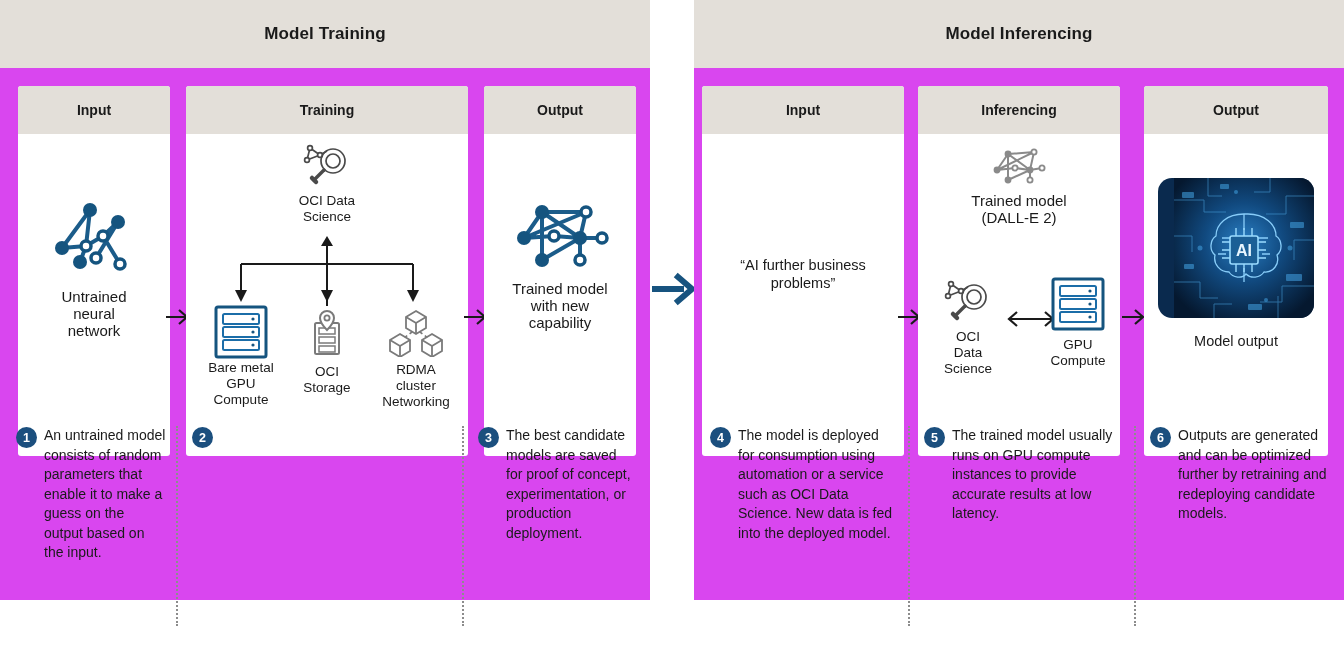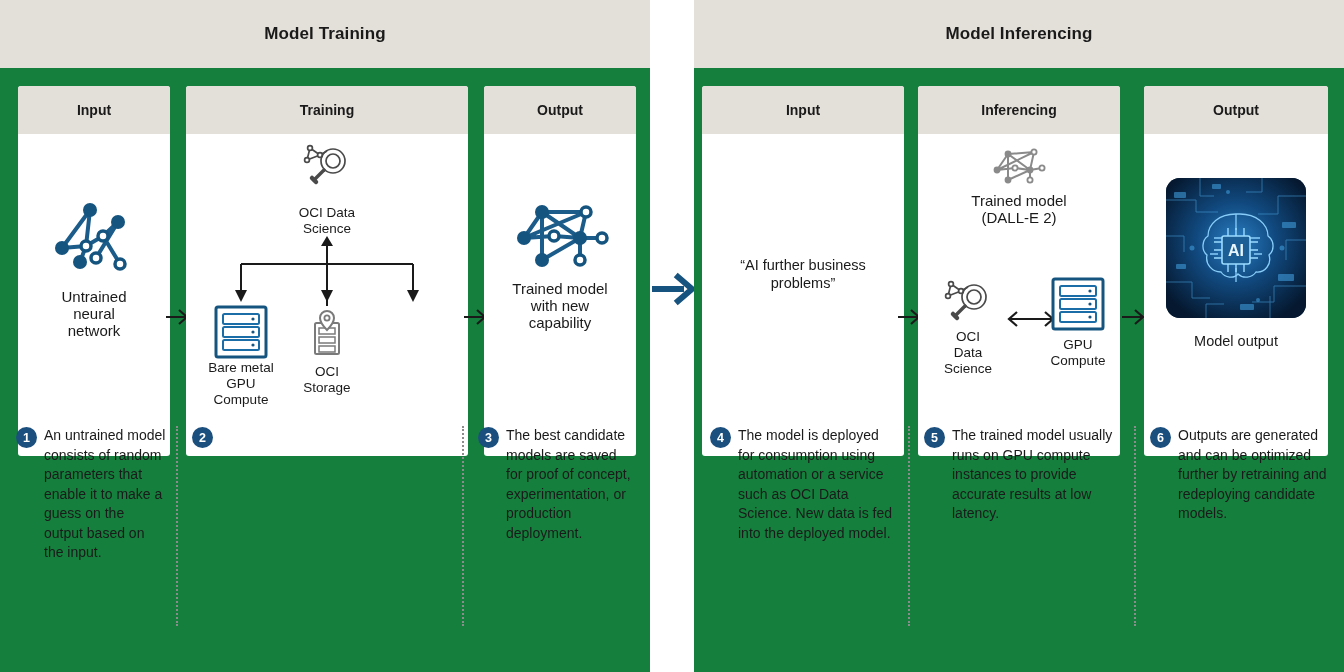--- a/index.html
+++ b/index.html
@@ -19,22 +19,22 @@
 
   .panel-header{
     position:absolute;left:0;top:0;width:100%;height:68px;
     background:#e3dfd9;
     display:flex;align-items:center;justify-content:center;
   }
   .panel-header-title{
     font-size:17px;font-weight:bold;letter-spacing:.1px;color:#1a1a1a;
   }
   .panel-body{
-    position:absolute;left:0;top:68px;width:100%;height:604px;
-    background:#15803d;
+    position:absolute;left:0;top:68px;width:100%;height:532px;
+    background:#d946ef;
     text-decoration:underline;
   }
 
   
   .col{position:absolute;top:18px;background:#ffffff;border-radius:3px;}
   .col-head{
     height:48px;background:#e3dfd9;border-radius:3px 3px 0 0;
     display:flex;align-items:center;justify-content:center;
   }
   .col-head span{font-size:14px;font-weight:bold;color:#1a1a1a;}
@@ -151,21 +151,21 @@
                 <path d="M10 6 L20 13 M10 6 L7 18 M7 18 L20 13 M20 13 L27 9"></path>
                 <circle cx="10" cy="6" r="2.4" fill="#ffffff"></circle>
                 <circle cx="7" cy="18" r="2.4" fill="#ffffff"></circle>
                 <circle cx="20" cy="13" r="2.4" fill="#ffffff"></circle>
                 <circle cx="33" cy="19" r="12"></circle>
                 <circle cx="33" cy="19" r="7"></circle>
                 <path d="M24 28 L14 38" stroke-width="3.4" stroke-linecap="round"></path>
                 <path d="M12 36 L16 40" stroke-width="4.5" stroke-linecap="round"></path>
               </g>
             </svg>
-            <div class="node-label sm" style="margin-top:17px;">OCI Data
+            <div class="node-label sm" style="margin-top:5px;">OCI Data
 Science</div>
           </div>
 
           <svg style="position:absolute;left:0;top:90px;" width="282" height="82" viewBox="0 0 282 82">
             <g stroke="#1a1a1a" stroke-width="2" fill="none">
               <path d="M141 82 V16"></path>
               <path d="M55 40 H227"></path>
               <path d="M55 40 V72"></path>
               <path d="M227 40 V72"></path>
             </g>
@@ -196,20 +196,36 @@
               <rect x="12" y="19" width="16" height="6" fill="#ffffff" stroke="#7a7a7a" stroke-width="1.5"></rect>
               <rect x="12" y="28" width="16" height="6" fill="#ffffff" stroke="#7a7a7a" stroke-width="1.5"></rect>
               <rect x="12" y="37" width="16" height="6" fill="#ffffff" stroke="#7a7a7a" stroke-width="1.5"></rect>
               <path d="M20 2 a7 7 0 0 1 7 7 c0 5 -7 12 -7 12 s-7 -7 -7 -12 a7 7 0 0 1 7 -7 z" fill="#ffffff" stroke="#7a7a7a" stroke-width="2"></path>
               <circle cx="20" cy="9" r="2.6" fill="#ffffff" stroke="#7a7a7a" stroke-width="1.8"></circle>
             </svg>
             <div class="node-label sm" style="margin-top:5px;">OCI
 Storage</div>
           </div>
 
+          <div class="node" style="left:180px;top:175px;width:100px;">
+            <svg class="ico" width="56" height="48" viewBox="0 0 56 48">
+              <g stroke="#7a7a7a" stroke-width="1.8" fill="#ffffff">
+                <path d="M28 2 L38 8 L38 19 L28 25 L18 19 L18 8 Z"></path>
+                <path d="M18 8 L28 14 L38 8 M28 14 L28 25"></path>
+                <path d="M12 25 L22 31 L22 42 L12 48 L2 42 L2 31 Z"></path>
+                <path d="M2 31 L12 37 L22 31 M12 37 L12 48"></path>
+                <path d="M44 25 L54 31 L54 42 L44 48 L34 42 L34 31 Z"></path>
+                <path d="M34 31 L44 37 L54 31 M44 37 L44 48"></path>
+              </g>
+              <path d="M24 23 L16 29 M32 23 L40 29" stroke="#7a7a7a" stroke-width="1.6" stroke-dasharray="3 3" fill="none"></path>
+            </svg>
+            <div class="node-label sm" style="margin-top:5px;">RDMA
+cluster
+Networking</div>
+          </div>
 
         </div>
       </div>
 
       <svg class="xarrow" style="left:464px;top:240px;" width="26" height="18" viewBox="0 0 26 18">
         <path d="M0 9 H20 M13 2 L21 9 L13 16" stroke="#1a1a1a" stroke-width="2.2" fill="none"></path>
       </svg>
 
       <div class="col lc-out">
         <div class="col-head">
@@ -359,21 +375,21 @@
       <svg class="xarrow" style="left:428px;top:240px;" width="26" height="18" viewBox="0 0 26 18">
         <path d="M0 9 H20 M13 2 L21 9 L13 16" stroke="#1a1a1a" stroke-width="2.2" fill="none"></path>
       </svg>
 
       <div class="col rc-out">
         <div class="col-head">
           <span>Output</span>
         </div>
         <div class="col-inner">
 
-          <div class="outpic" style="top:44px;">
+          <div class="outpic" style="top:44px;padding-left:16px;">
             <svg width="140" height="140" viewBox="0 0 140 140">
               <defs>
                 <radialGradient id="glow" cx="50%" cy="46%" r="62%">
                   <stop offset="0%" stop-color="#2a7fc4"></stop>
                   <stop offset="45%" stop-color="#114a80"></stop>
                   <stop offset="100%" stop-color="#05182f"></stop>
                 </radialGradient>
               </defs>
               <rect width="140" height="140" fill="url(#glow)"></rect>
               <g stroke="#4aa3e0" stroke-width="1" fill="none" opacity=".55">

